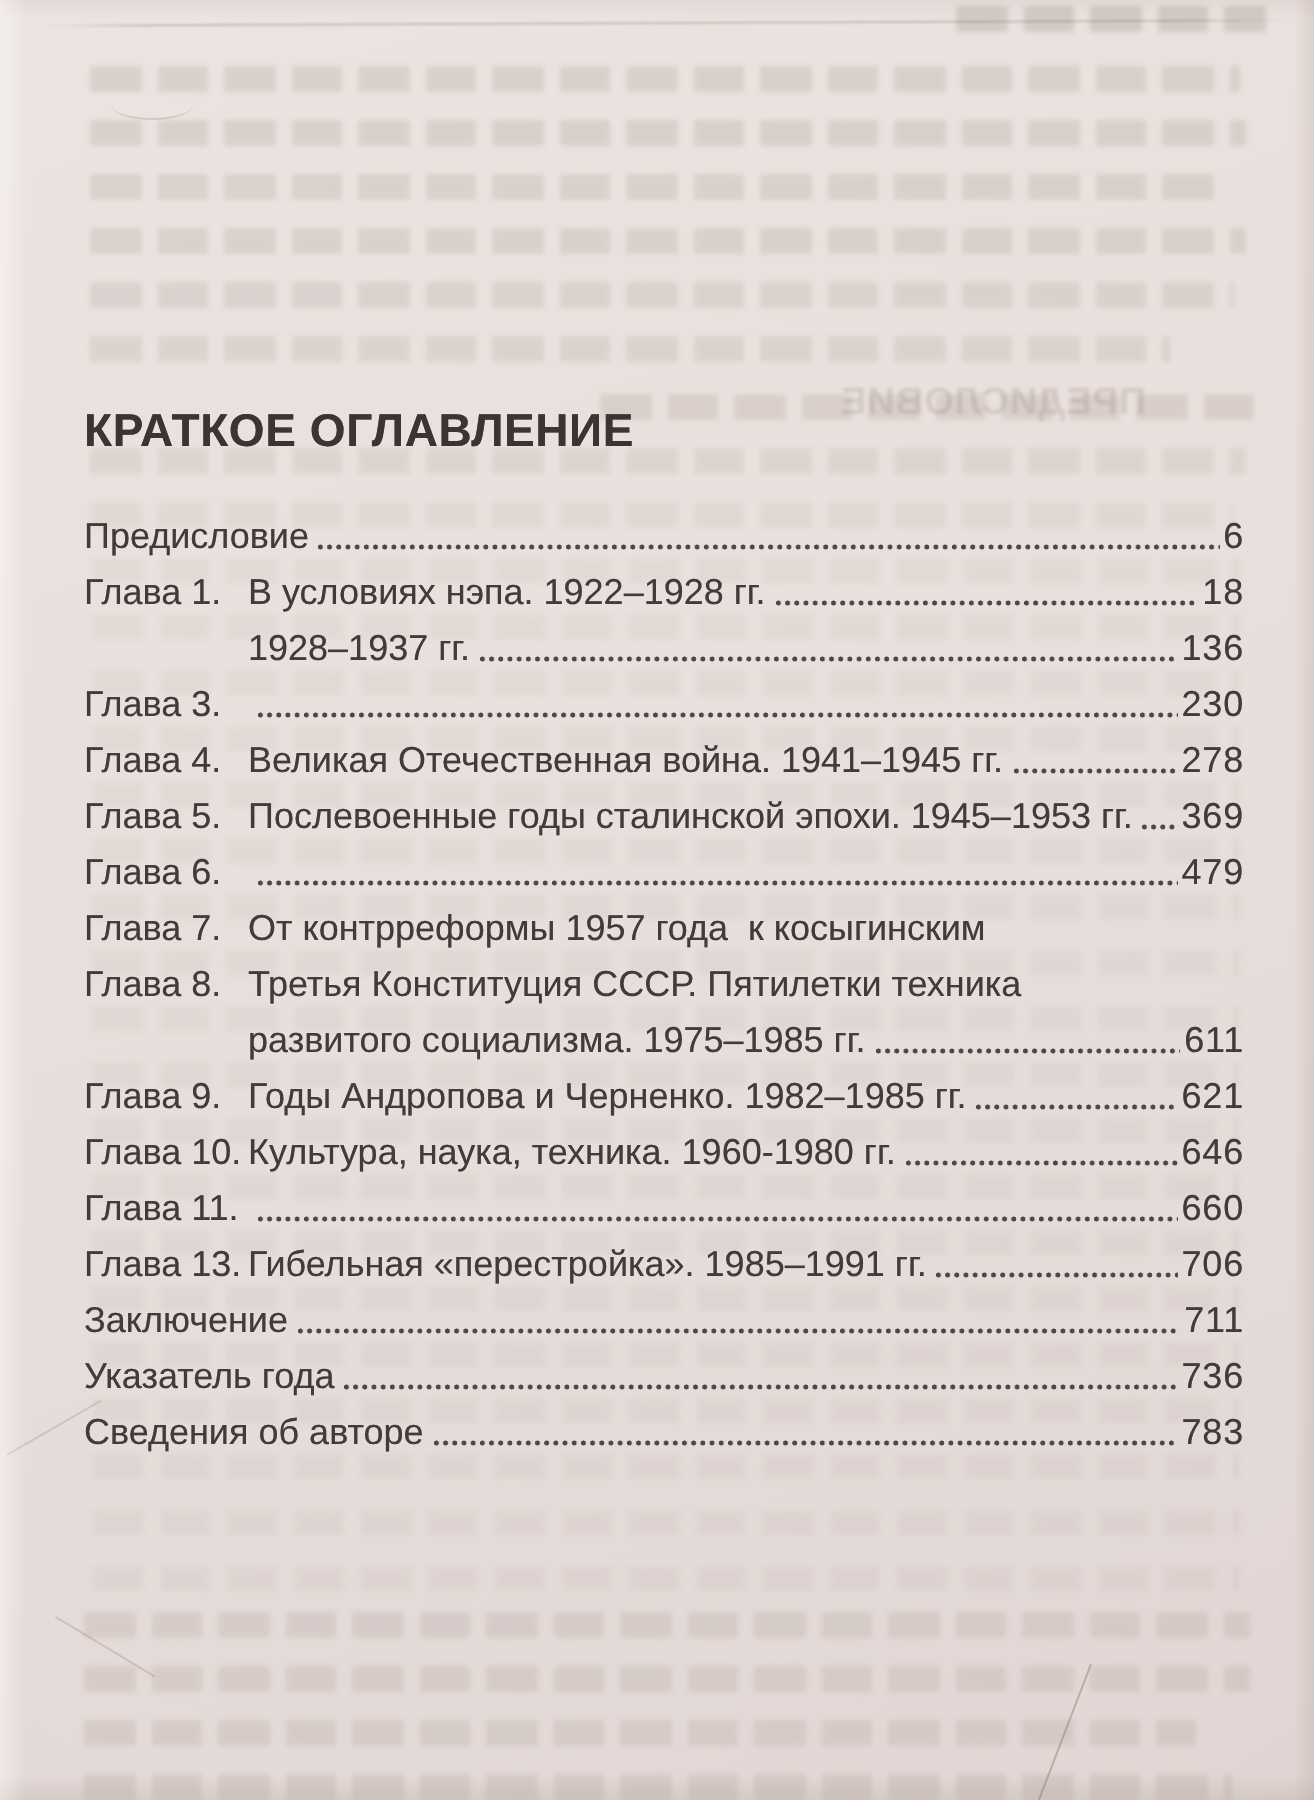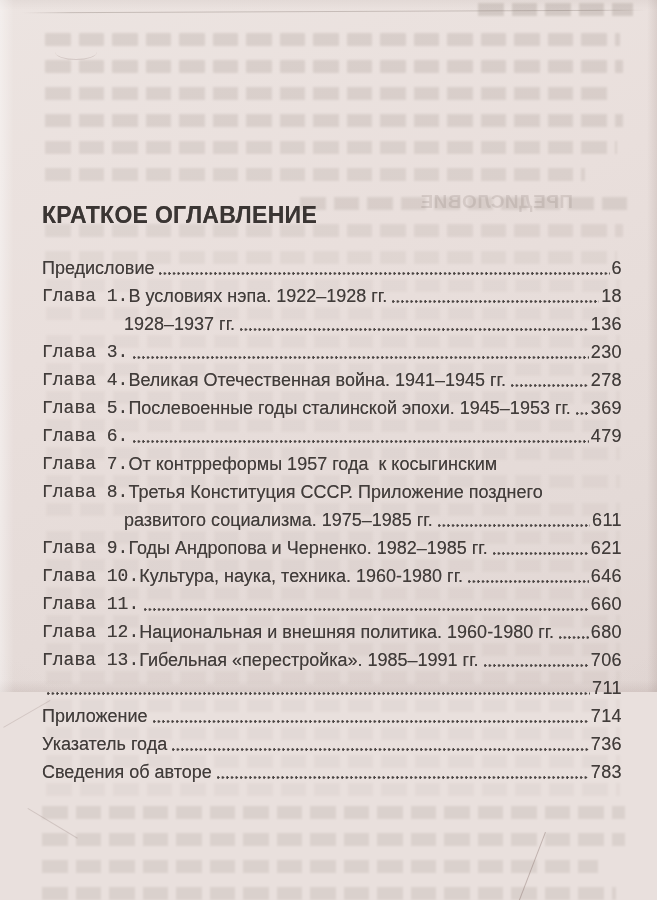--- a/index.html
+++ b/index.html
@@ -2,21 +2,21 @@
 <html><head>
 <meta charset="utf-8">
 <style>
   html,body{margin:0;padding:0;}
   body{
     width:657px;height:900px;overflow:hidden;
     font-family:"Liberation Sans","DejaVu Sans",sans-serif;
     background:#e9e0dd;
   }
   #page{
-    position:relative;width:657px;height:692px;
+    position:relative;width:657px;height:900px;
     background:linear-gradient(160deg,#ece4e1 0%,#e9dfdc 40%,#e4dad7 78%,#e1d6d3 100%);
   }
   
   #page::after{
     content:"";position:absolute;inset:0;pointer-events:none;
     background:
       linear-gradient(90deg,rgba(255,255,255,.40) 0px,rgba(255,255,255,0) 14px),
       linear-gradient(270deg,rgba(140,118,112,.16) 0px,rgba(140,118,112,0) 10px),
       linear-gradient(0deg,rgba(140,118,112,.14) 0px,rgba(140,118,112,0) 12px),
       linear-gradient(180deg,rgba(165,152,147,.12) 0px,rgba(165,152,147,0) 10px),
@@ -51,21 +51,21 @@
     position:absolute;left:42px;top:187px;
     font-size:23px;font-weight:bold;letter-spacing:.3px;color:#3a3533;
     text-shadow:0 0 .3px rgba(58,53,51,.7);white-space:nowrap;z-index:2;
   }
   .toc{
     position:absolute;left:42px;top:254px;width:580px;z-index:2;
     font-size:18px;color:#413c3a;text-shadow:0 0 .3px rgba(65,60,58,.6);
   }
   .row{display:flex;height:28px;}
   .row span{line-height:28px;}
-  .lab{flex:0 0 82px;white-space:nowrap;font-family:Liberation Mono, monospace;}
+  .lab{flex:0 0 82px;white-space:nowrap;}
   .t{white-space:pre;flex:0 0 auto;}
   .dots{flex:1 1 12px;align-self:stretch;position:relative;margin:0 2px 0 5px;min-width:10px;}
   .dots::after{
     content:"";position:absolute;left:0;right:0;bottom:7px;height:3px;
     background-image:radial-gradient(circle at 1.2px 1.5px,#4c4644 1.1px,rgba(0,0,0,0) 1.4px);
     background-size:4.6px 3px;background-repeat:repeat-x;
   }
   .pg{flex:0 0 auto;text-align:right;letter-spacing:.4px;}
 </style>
 </head>
@@ -165,21 +165,21 @@
 
   <div class="row">
     <span class="lab">Глава 7.</span>
     <span class="t">От контрреформы 1957 года  к косыгинским</span>
 
   </div>
 
 
   <div class="row">
     <span class="lab">Глава 8.</span>
-    <span class="t">Третья Конституция СССР. Приложение позднего</span>
+    <span class="t">Третья Конституция СССР. Пятилетки техника</span>
 
   </div>
 
   <div class="row">
     <span class="lab"></span>
     <span class="t">развитого социализма. 1975–1985 гг.</span>
     <span class="dots"></span>
     <span class="pg">611</span>
   </div>
 
@@ -196,46 +196,35 @@
     <span class="dots"></span>
     <span class="pg">646</span>
   </div>
 
   <div class="row">
     <span class="lab">Глава 11.</span>
     <span class="dots"></span>
     <span class="pg">660</span>
   </div>
 
-  <div class="row">
-    <span class="lab">Глава 12.</span>
-    <span class="t">Национальная и внешняя политика. 1960-1980 гг.</span>
-    <span class="dots"></span>
-    <span class="pg">680</span>
-  </div>
 
   <div class="row">
     <span class="lab">Глава 13.</span>
     <span class="t">Гибельная «перестройка». 1985–1991 гг.</span>
     <span class="dots"></span>
     <span class="pg">706</span>
   </div>
 
   <div class="row">
 
+    <span class="t">Заключение</span>
     <span class="dots"></span>
     <span class="pg">711</span>
   </div>
 
-  <div class="row">
-
-    <span class="t">Приложение</span>
-    <span class="dots"></span>
-    <span class="pg">714</span>
-  </div>
 
   <div class="row">
 
     <span class="t">Указатель года</span>
     <span class="dots"></span>
     <span class="pg">736</span>
   </div>
 
   <div class="row">
 

